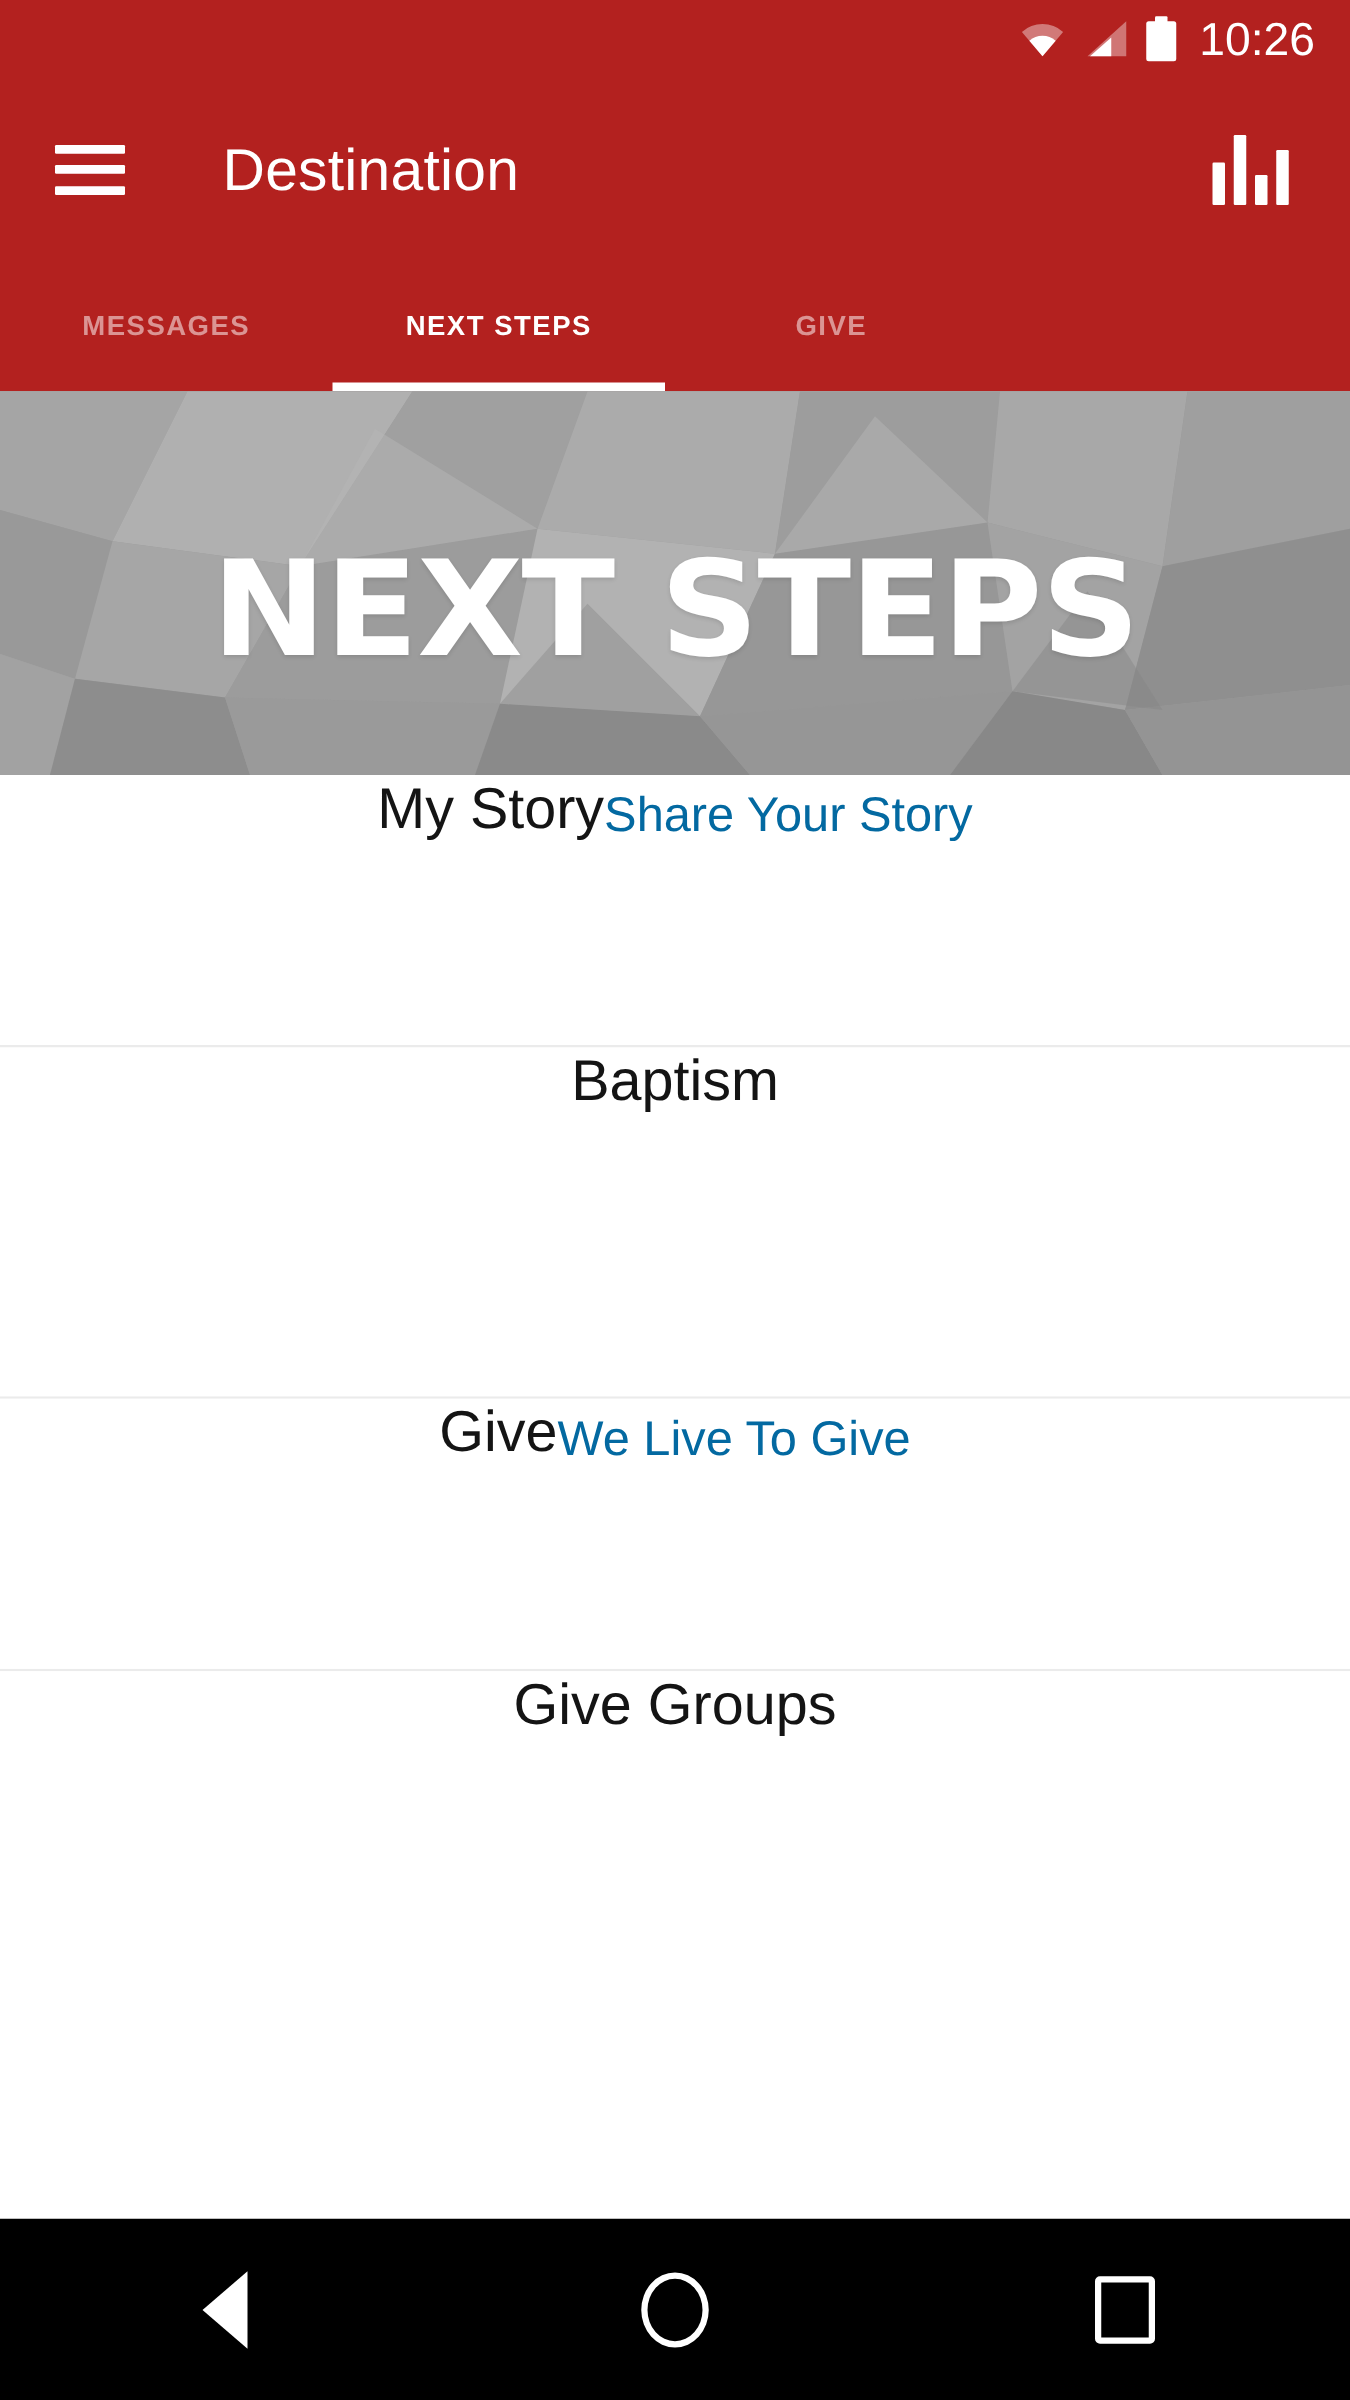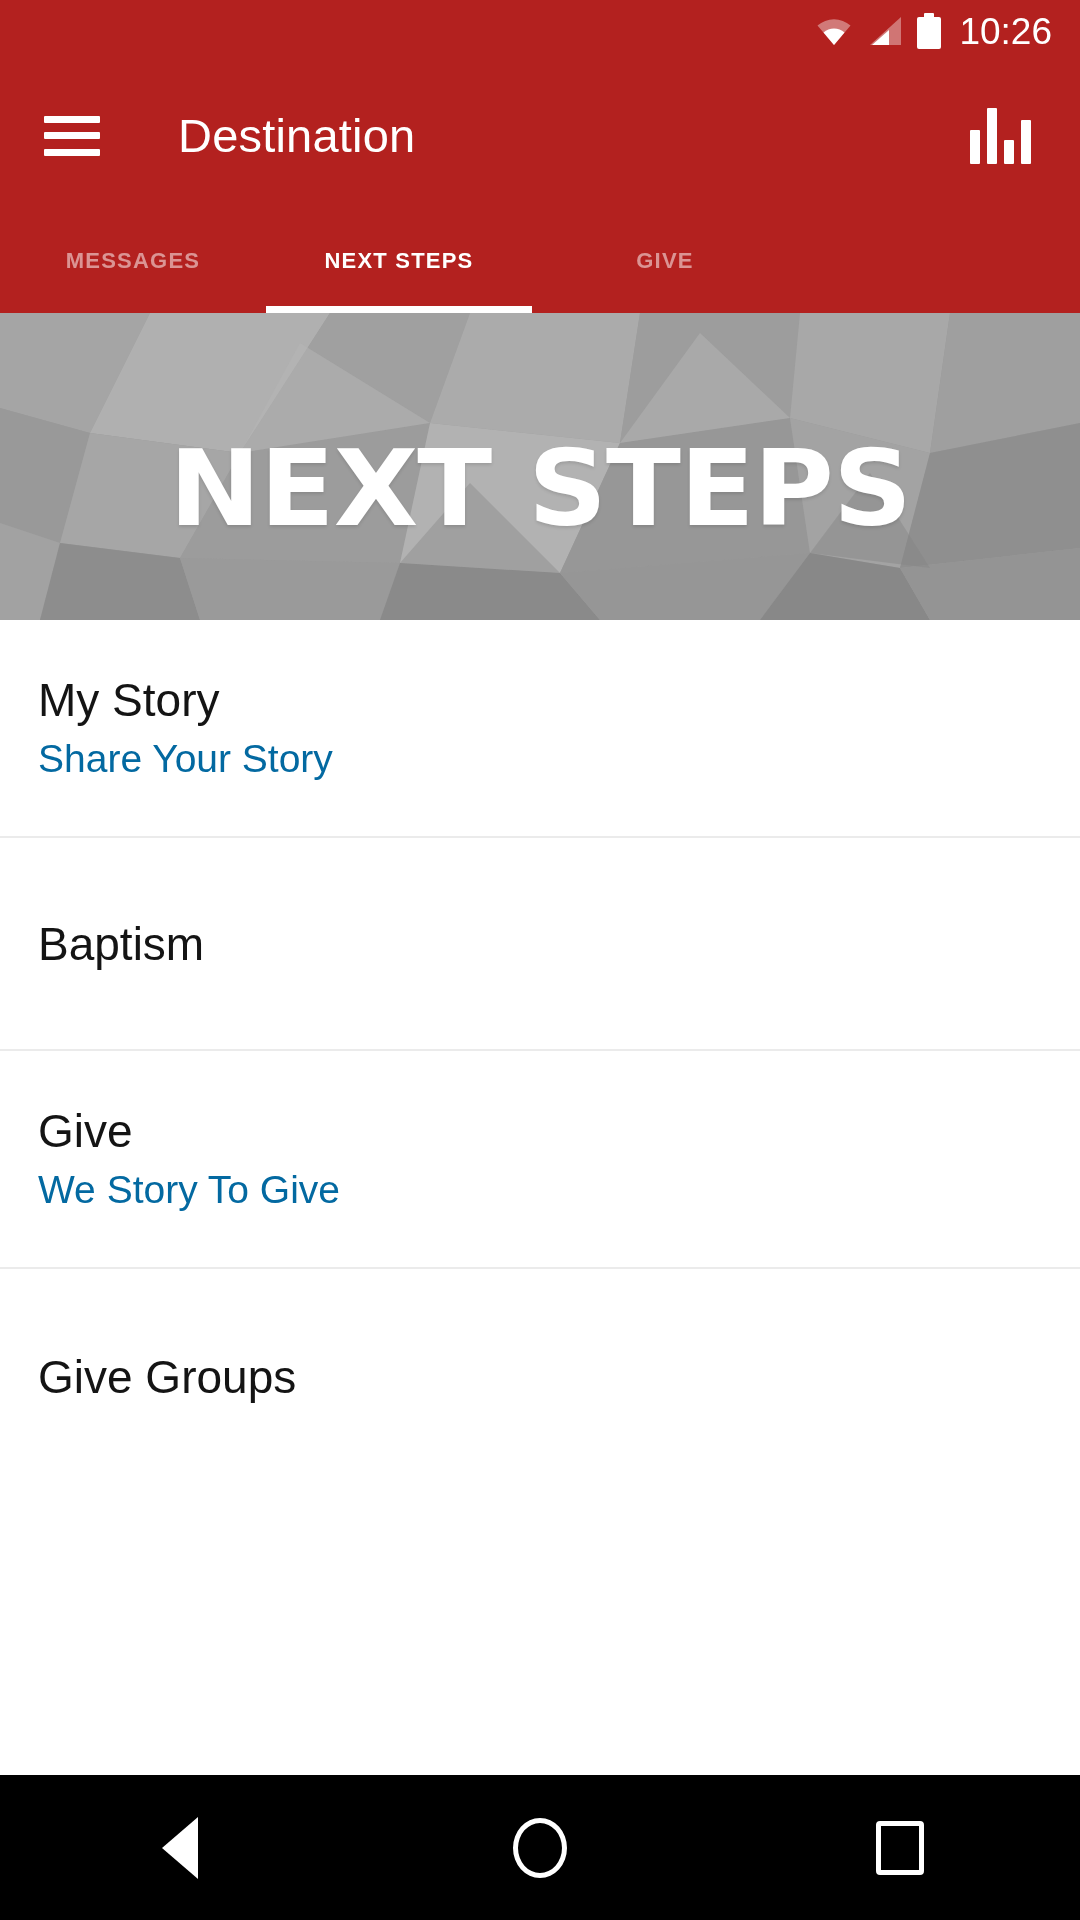--- a/index.html
+++ b/index.html
@@ -97,21 +97,21 @@
   }
 
   
   .list {
     position:absolute; top:620px; left:0; width:1080px; height:1155px;
     background:#ffffff;
   }
   .list-item {
     position:relative; width:1080px;
     padding:0 38px;
-    display:flex; flex-direction:column; justify-content:center;
+    display:flex; flex-direction:row; justify-content:center;
     cursor:pointer;
     background:#ffffff;
   }
   .li-title {
     font-size:46px; font-weight:400; color:#141414;
     line-height:52px; letter-spacing:0px;
   }
   .li-sub {
     font-size:39px; font-weight:400; color:#0369a1;
     line-height:46px; margin-top:10px; letter-spacing:0px;
@@ -237,28 +237,28 @@
   </div>
 
   <div class="list">
 
     <div class="list-item" style="height:216px;">
       <div class="li-title">My Story</div>
       <div class="li-sub">Share Your Story</div>
     </div>
     <div class="divider"></div>
 
-    <div class="list-item" style="height:211px;">
+    <div class="list-item" style="height:279px;">
       <div class="li-title">Baptism</div>
     </div>
     <div class="divider"></div>
 
     <div class="list-item" style="height:216px;">
       <div class="li-title">Give</div>
-      <div class="li-sub">We Story To Give</div>
+      <div class="li-sub">We Live To Give</div>
     </div>
     <div class="divider"></div>
 
     <div class="list-item" style="height:216px;">
       <div class="li-title">Give Groups</div>
     </div>
 
   </div>
 
   <div class="navbar">

